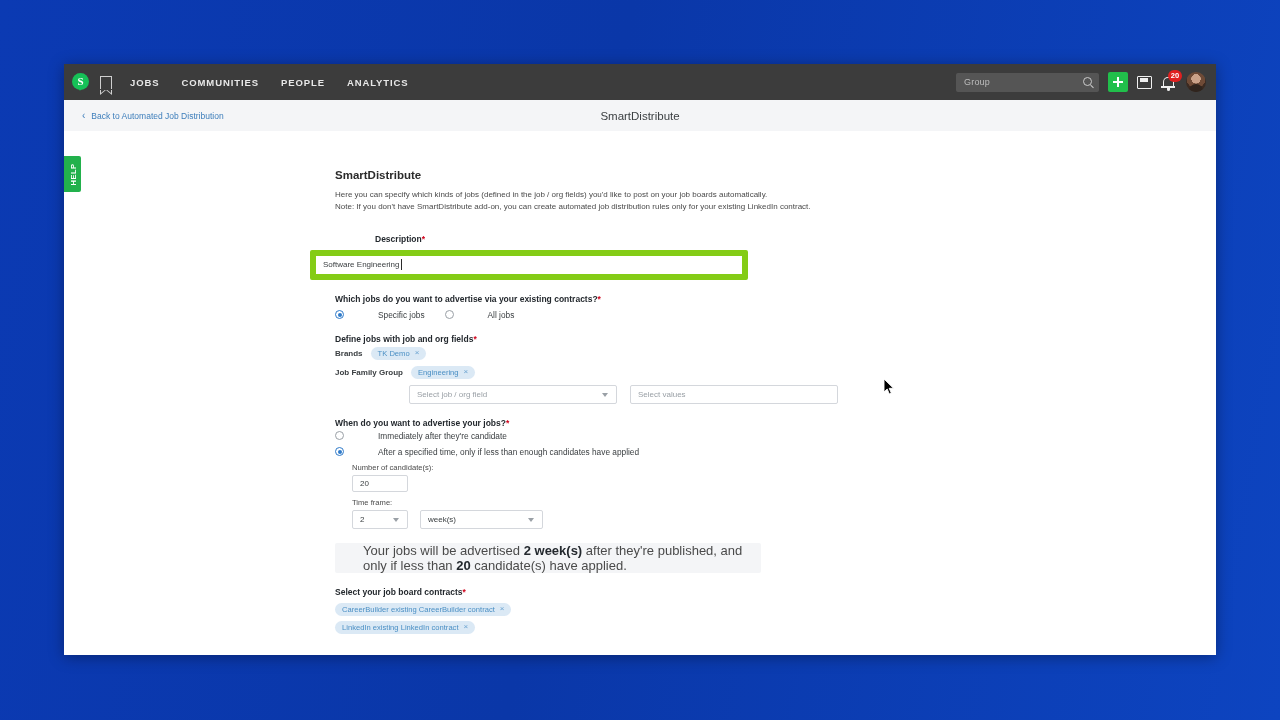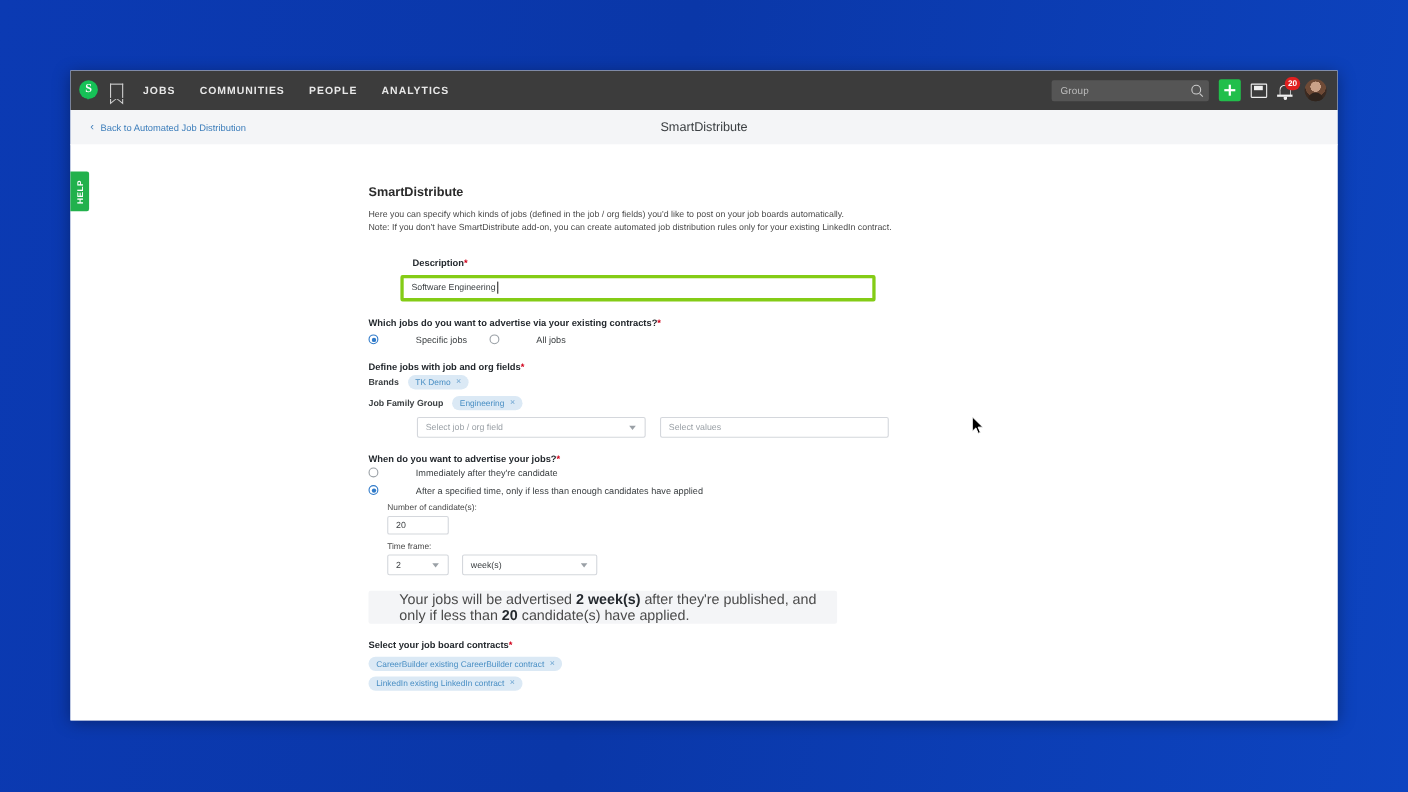--- a/index.html
+++ b/index.html
@@ -304,24 +304,24 @@
   }
   .section-label {
     margin: 0 0 0 73px;
     font-size: 8.5px;
     font-weight: bold;
     color: #24292e;
   }
   .req { color: #d0021b; font-weight: bold; }
   
   #desc-input {
-    margin: 6px 0 0 102px;
+    margin: 6px 0 0 48px;
     width: 426px;
     height: 18px;
-    border: 3px solid #84cc16;
+    border: 6px solid #84cc16;
     border-radius: 2px;
     background: #ffffff;
     display: flex;
     align-items: center;
     cursor: text;
   }
   #desc-input .val {
     font-size: 8px;
     color: #3c4043;
     margin-left: 7px;
@@ -392,21 +392,21 @@
   }
   .chip .x {
     font-size: 8px;
     color: #6ba3d0;
     cursor: pointer;
     line-height: 1;
   }
   
   .select-row {
     display: flex;
-    margin-left: 73px;
+    margin-left: 103px;
     gap: 13px;
     padding-left: 44px;
   }
   .sel {
     height: 19px;
     border: 1px solid #d4d7dc;
     border-radius: 2px;
     background: #ffffff;
     display: flex;
     align-items: center;

